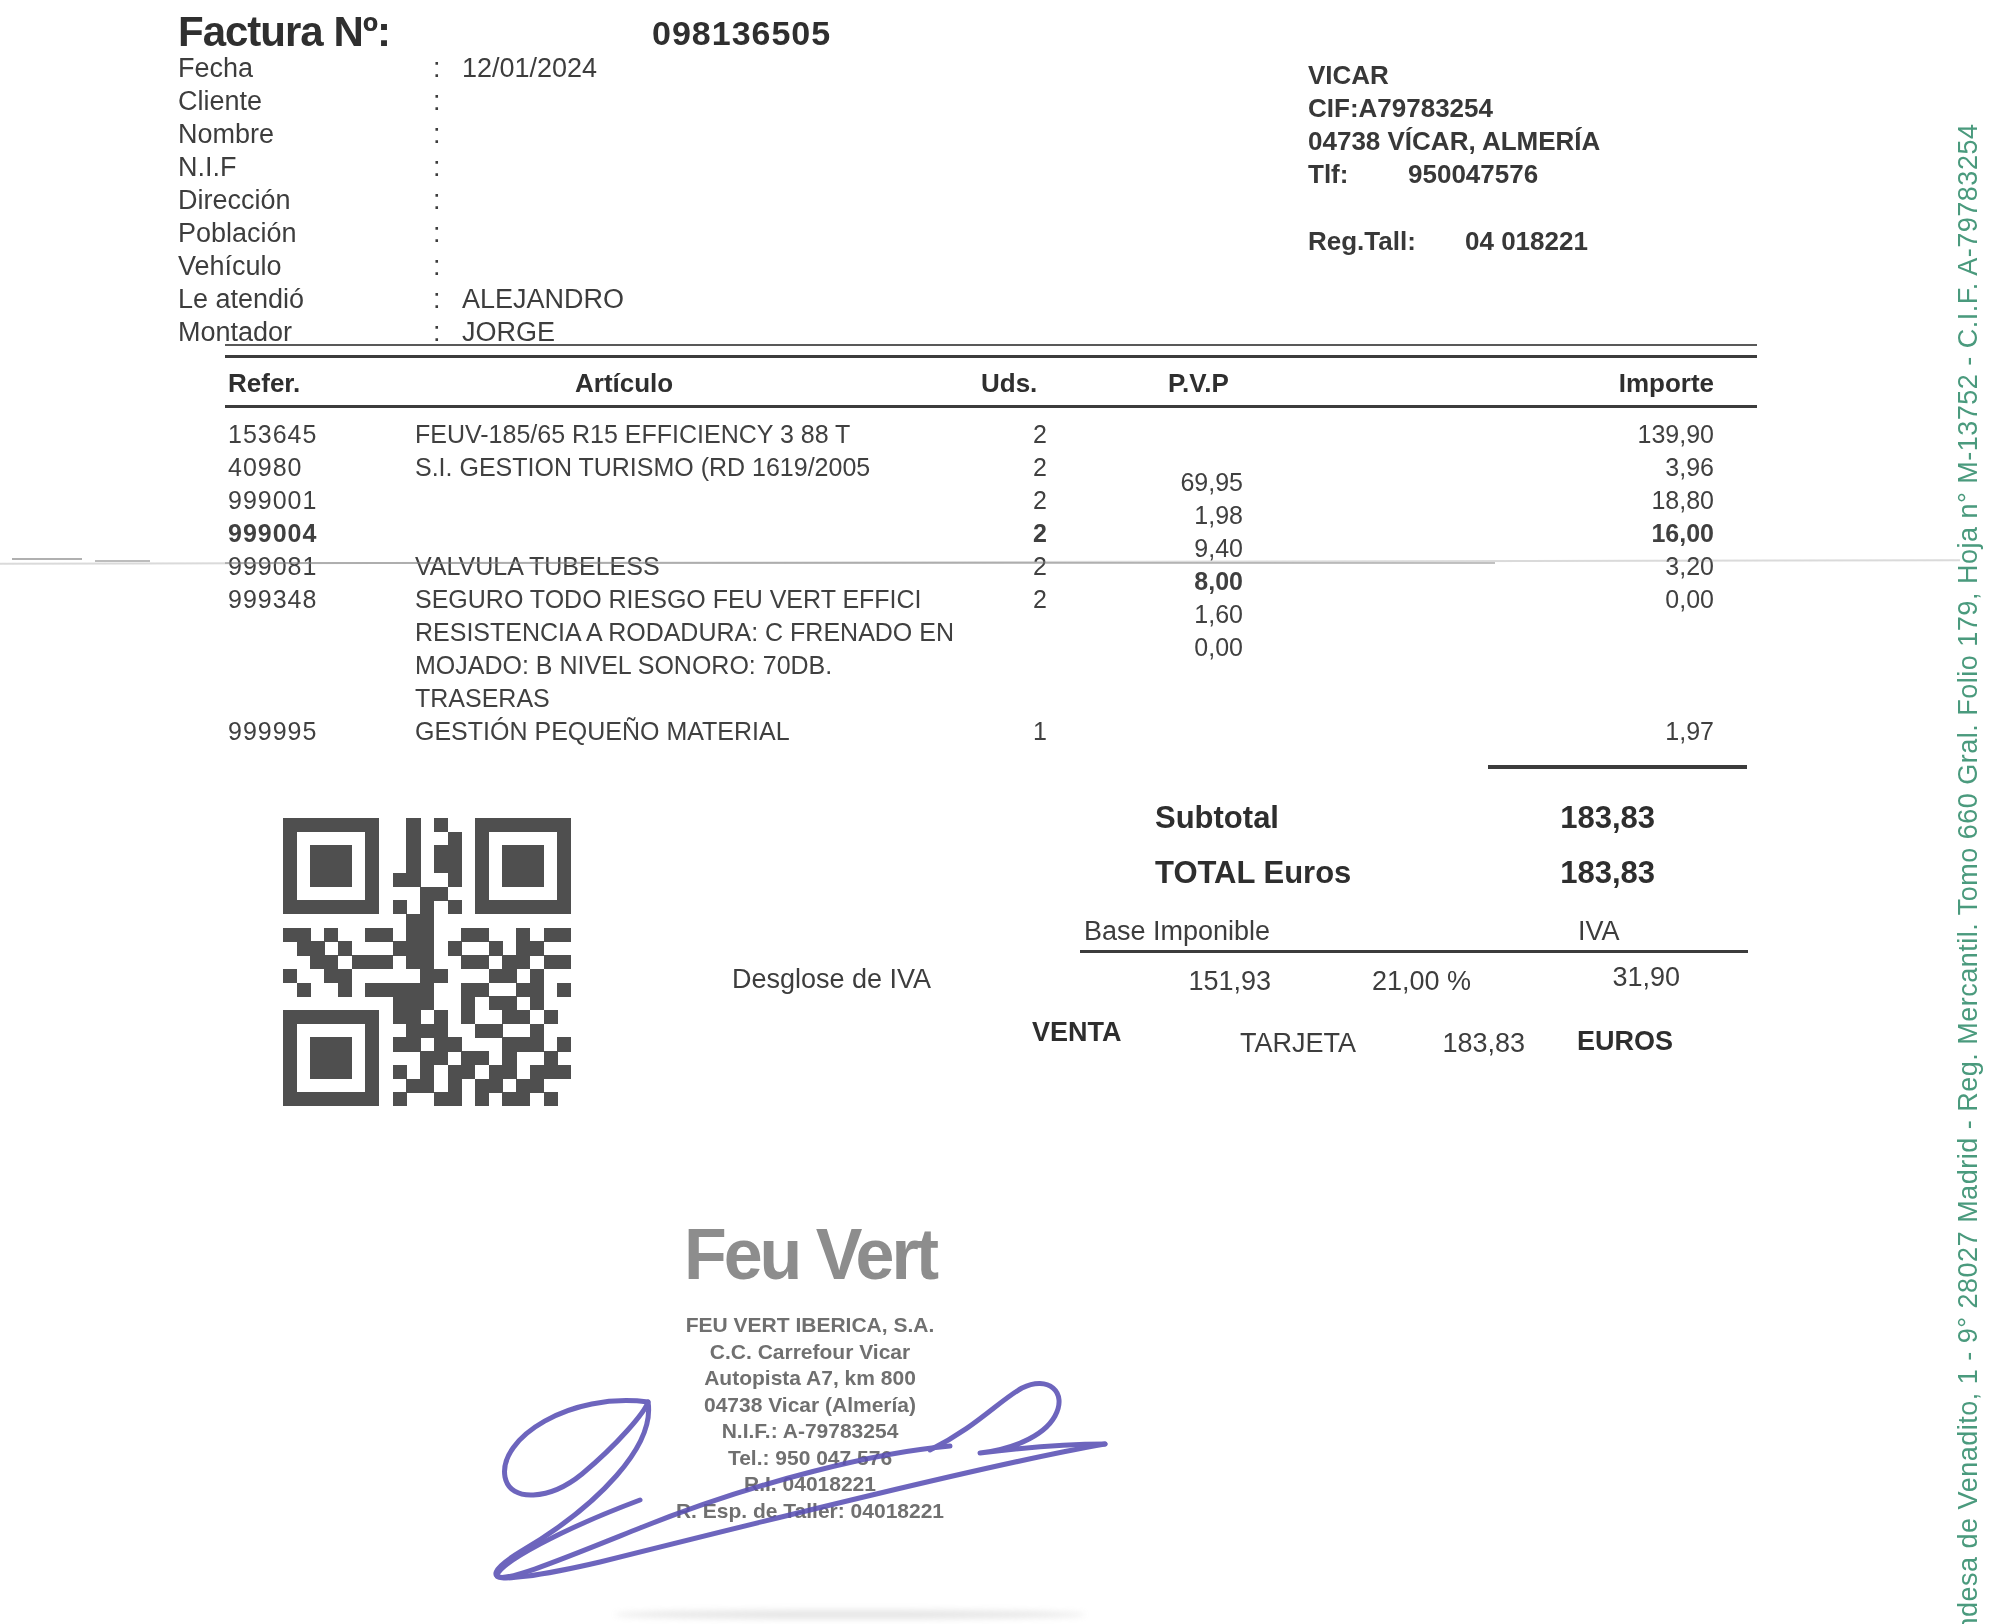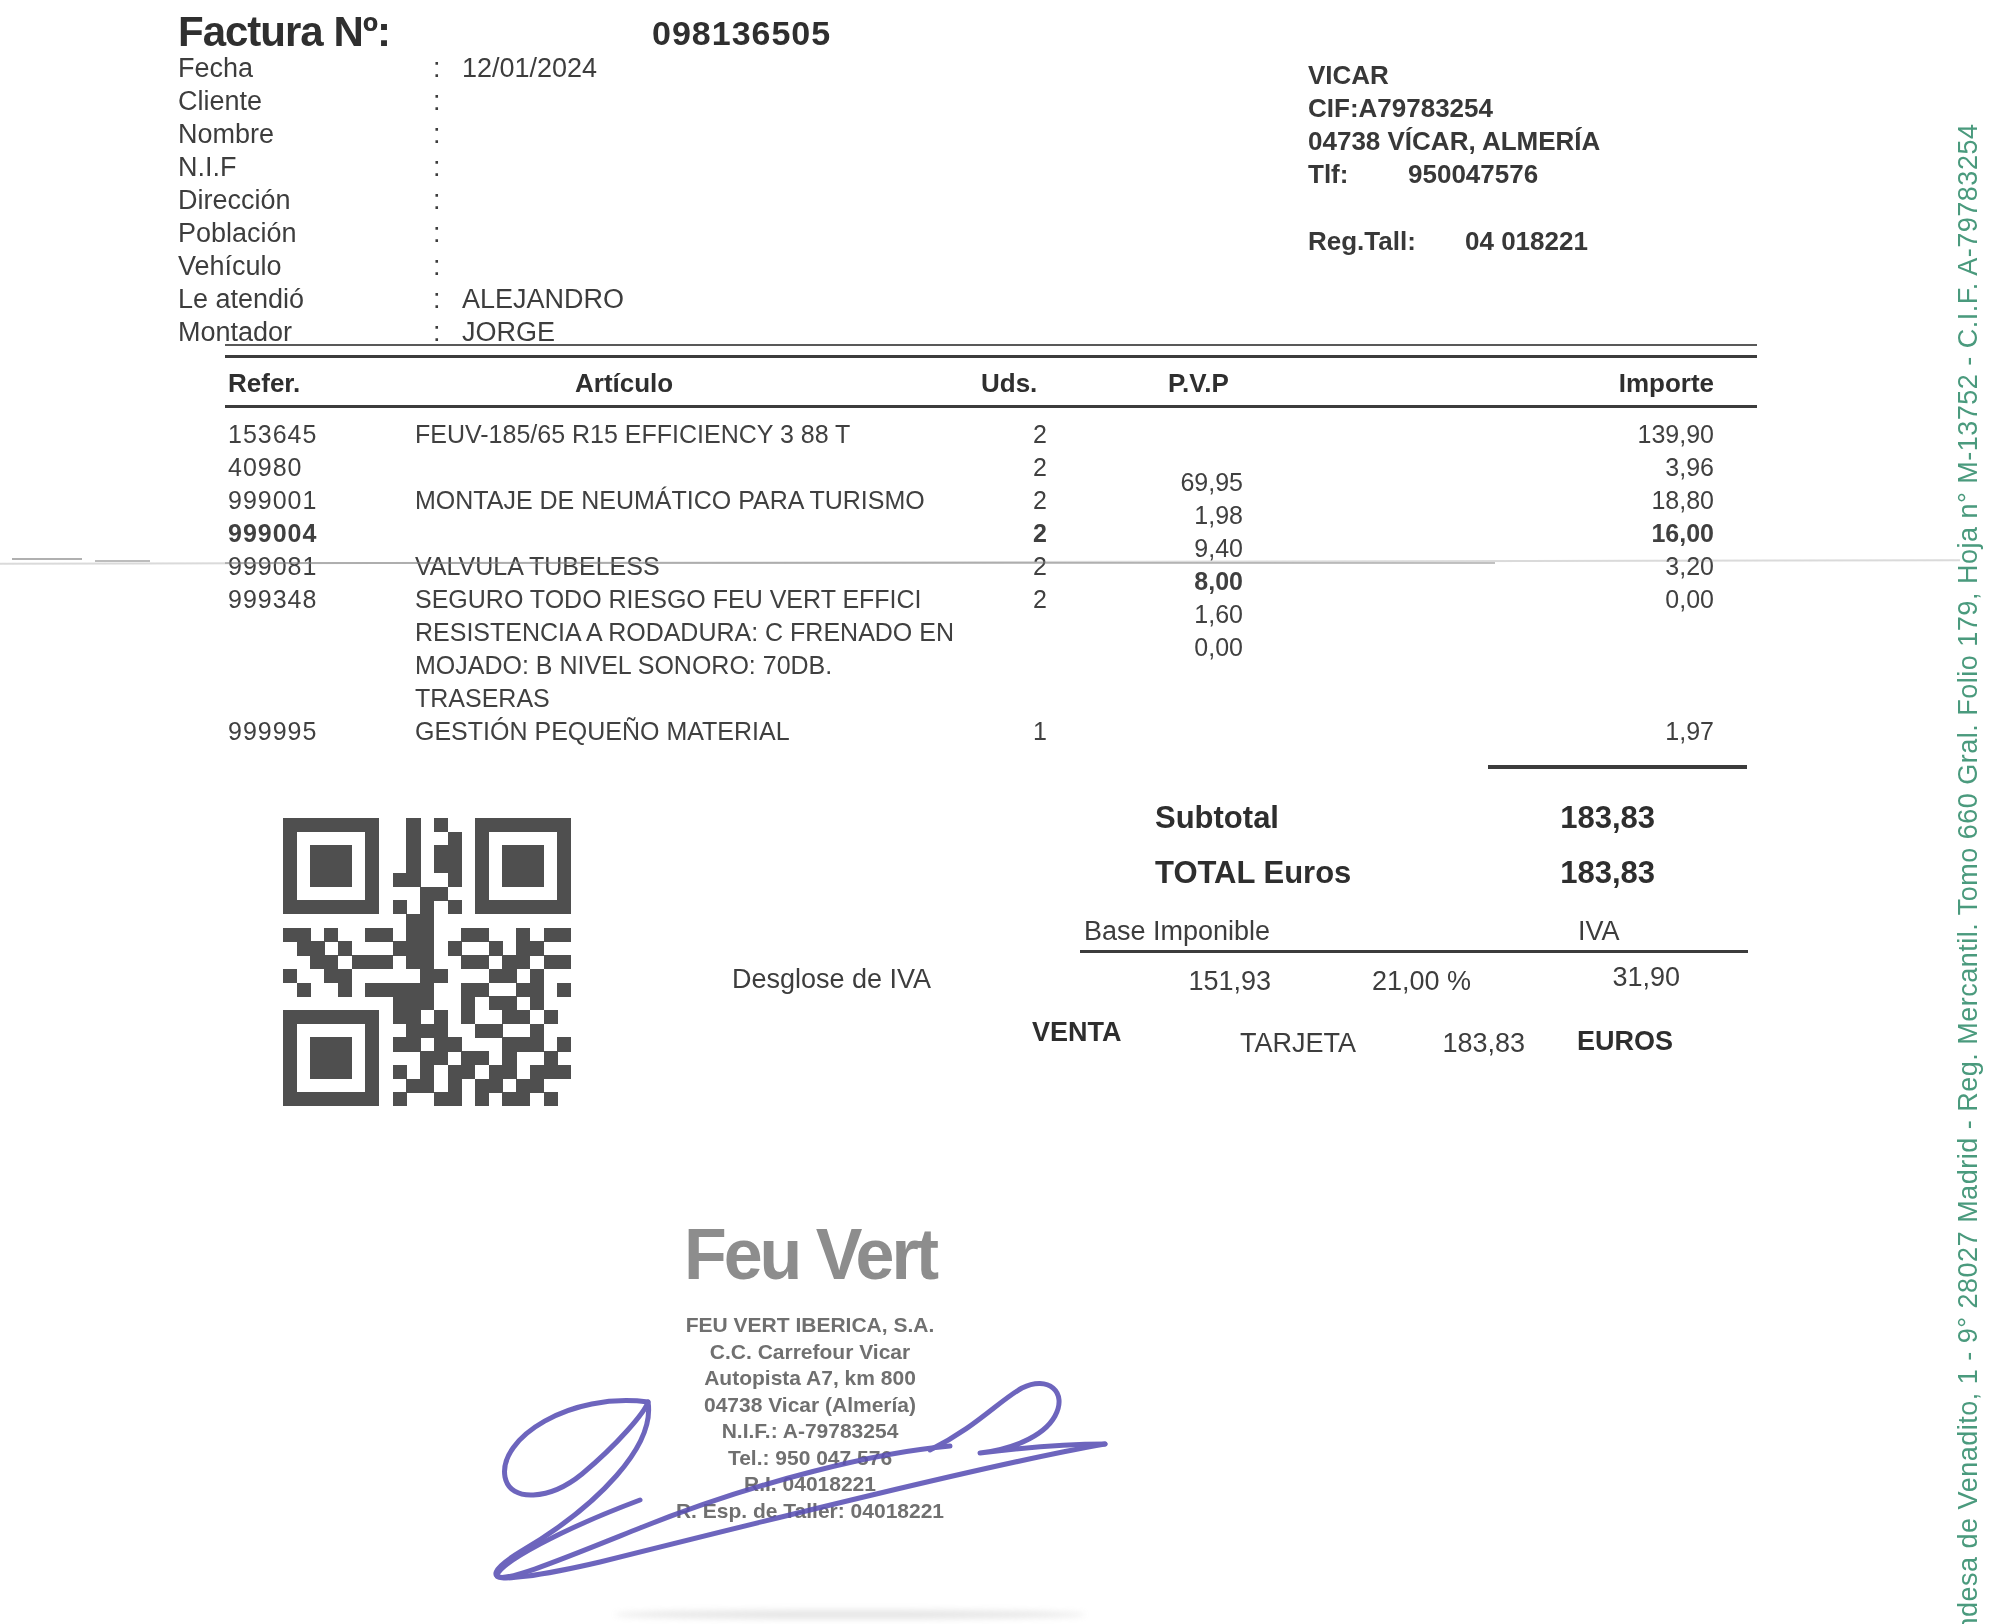--- a/index.html
+++ b/index.html
@@ -118,27 +118,27 @@
   <div id="tbody">
       <div class="t-line" style="top: 420px;">
         <span class="t-ref">153645</span>
         <span class="t-art">FEUV-185/65 R15 EFFICIENCY 3 88 T</span>
         <span class="t-qty">2</span>
         <span class="t-pvp">69,95</span>
         <span class="t-amt">139,90</span>
       </div>
       <div class="t-line" style="top: 453px;">
         <span class="t-ref">40980</span>
+        <span class="t-art">S.I. GESTION TURISMO (RD 1619/2005</span>
         <span class="t-qty">2</span>
         <span class="t-pvp">1,98</span>
         <span class="t-amt">3,96</span>
       </div>
       <div class="t-line" style="top: 486px;">
         <span class="t-ref">999001</span>
-        <span class="t-art">MONTAJE DE NEUMÁTICO PARA TURISMO</span>
         <span class="t-qty">2</span>
         <span class="t-pvp">9,40</span>
         <span class="t-amt">18,80</span>
       </div>
       <div class="t-line" style="top: 519px; font-weight: bold;">
         <span class="t-ref">999004</span>
         <span class="t-qty">2</span>
         <span class="t-pvp">8,00</span>
         <span class="t-amt">16,00</span>
       </div>

